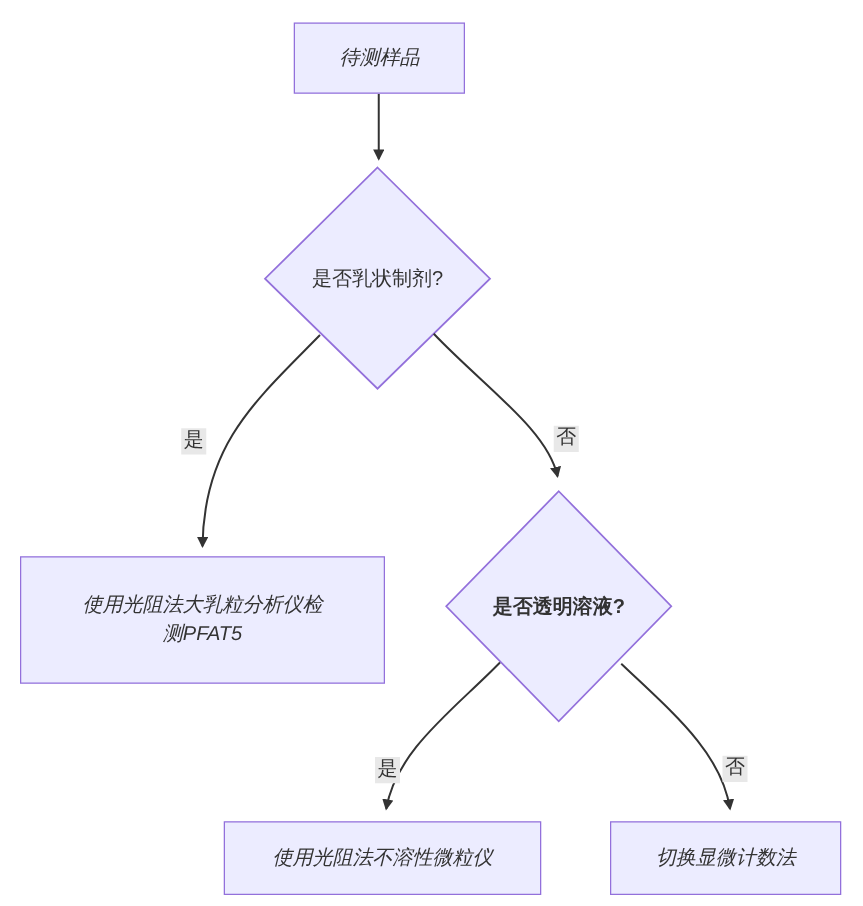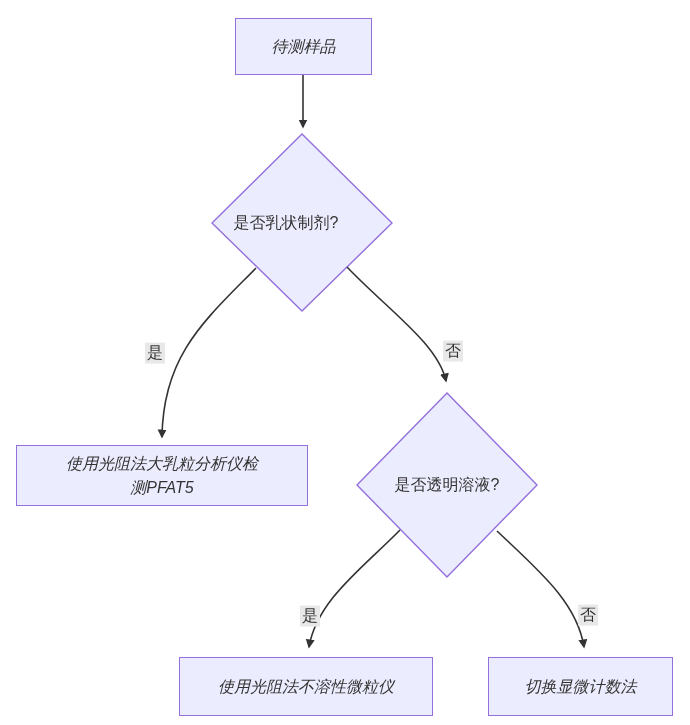--- a/index.html
+++ b/index.html
@@ -88,25 +88,25 @@
     <path class="edge-path" d="M256,268 C205,320 163,355 162,437" marker-end="url(#arrowhead)"></path>
     <path class="edge-path" d="M347,267 C388,310 438,344 446,381" marker-end="url(#arrowhead)"></path>
     <path class="edge-path" d="M400,530 C364,567 317,600 309,647" marker-end="url(#arrowhead)"></path>
     <path class="edge-path" d="M497,531 C538,570 577,602 584,647" marker-end="url(#arrowhead)"></path>
   </svg>
 
   <div class="node-rect" style="left:235px; top:18px; width:137px; height:57px;">
     <span>待测样品</span>
   </div>
 
-  <div class="diamond-label" style="left:196px; top:203px; width:180px; height:40px;">是否乳状制剂?</div>
+  <div class="diamond-label" style="left:212px; top:203px; width:180px; height:40px;">是否乳状制剂?</div>
 
-  <div class="diamond-label" style="left:357px; top:465px; width:180px; height:40px;">是否透明溶液?</div>
+  <div class="diamond-label" style="left:357px; top:465px; width:180px; height:40px;font-weight:bold;">是否透明溶液?</div>
 
-  <div class="node-rect" style="left:16px; top:445px; width:292px; height:61px;">
+  <div class="node-rect" style="left:16px; top:445px; width:292px; height:102px;">
     <span>使用光阻法大乳粒分析仪检</span>
     <span>测PFAT5</span>
   </div>
 
   <div class="node-rect" style="left:179px; top:657px; width:254px; height:59px;">
     <span>使用光阻法不溶性微粒仪</span>
   </div>
 
   <div class="node-rect" style="left:488px; top:657px; width:185px; height:59px;">
     <span>切换显微计数法</span>

